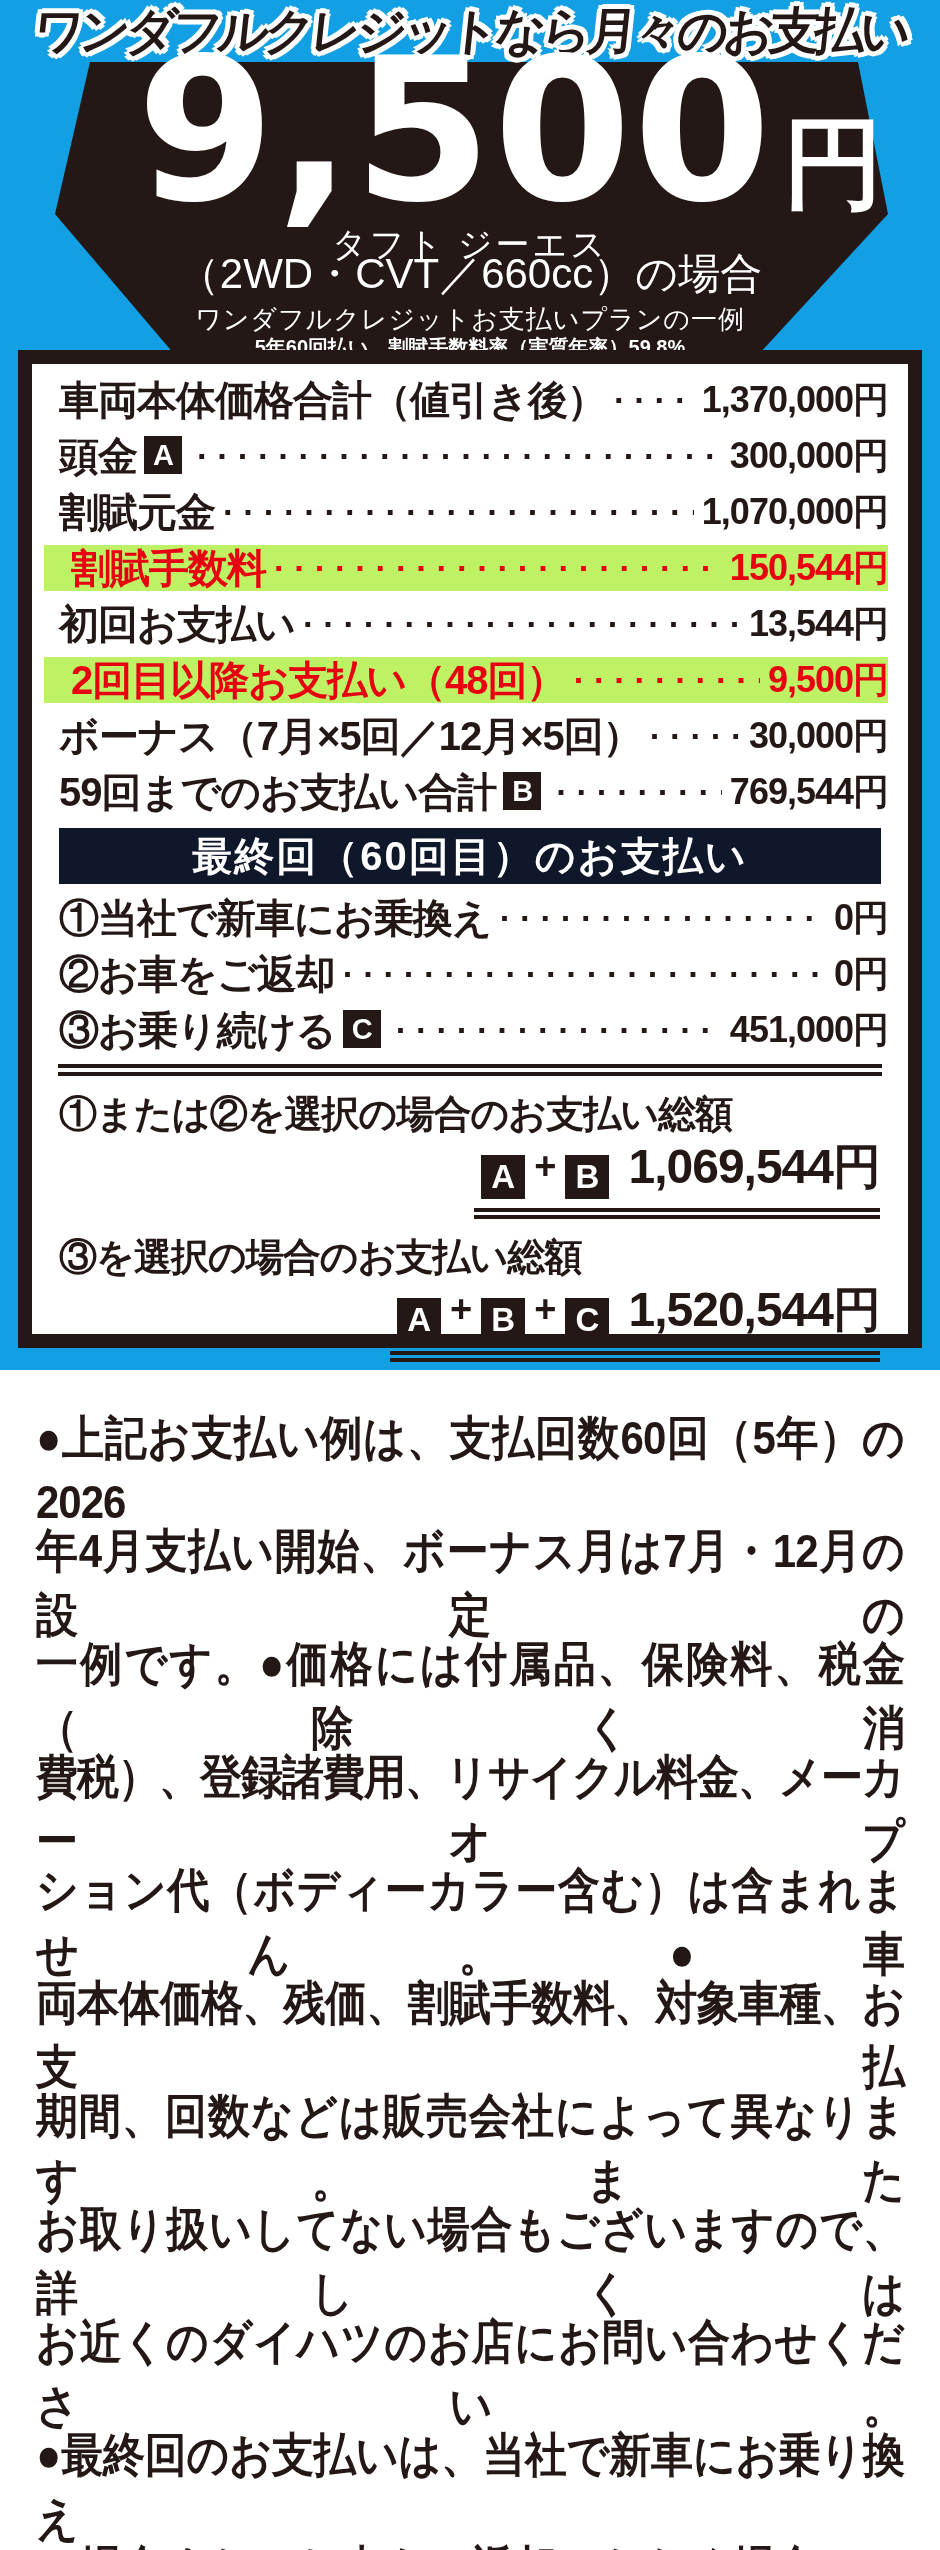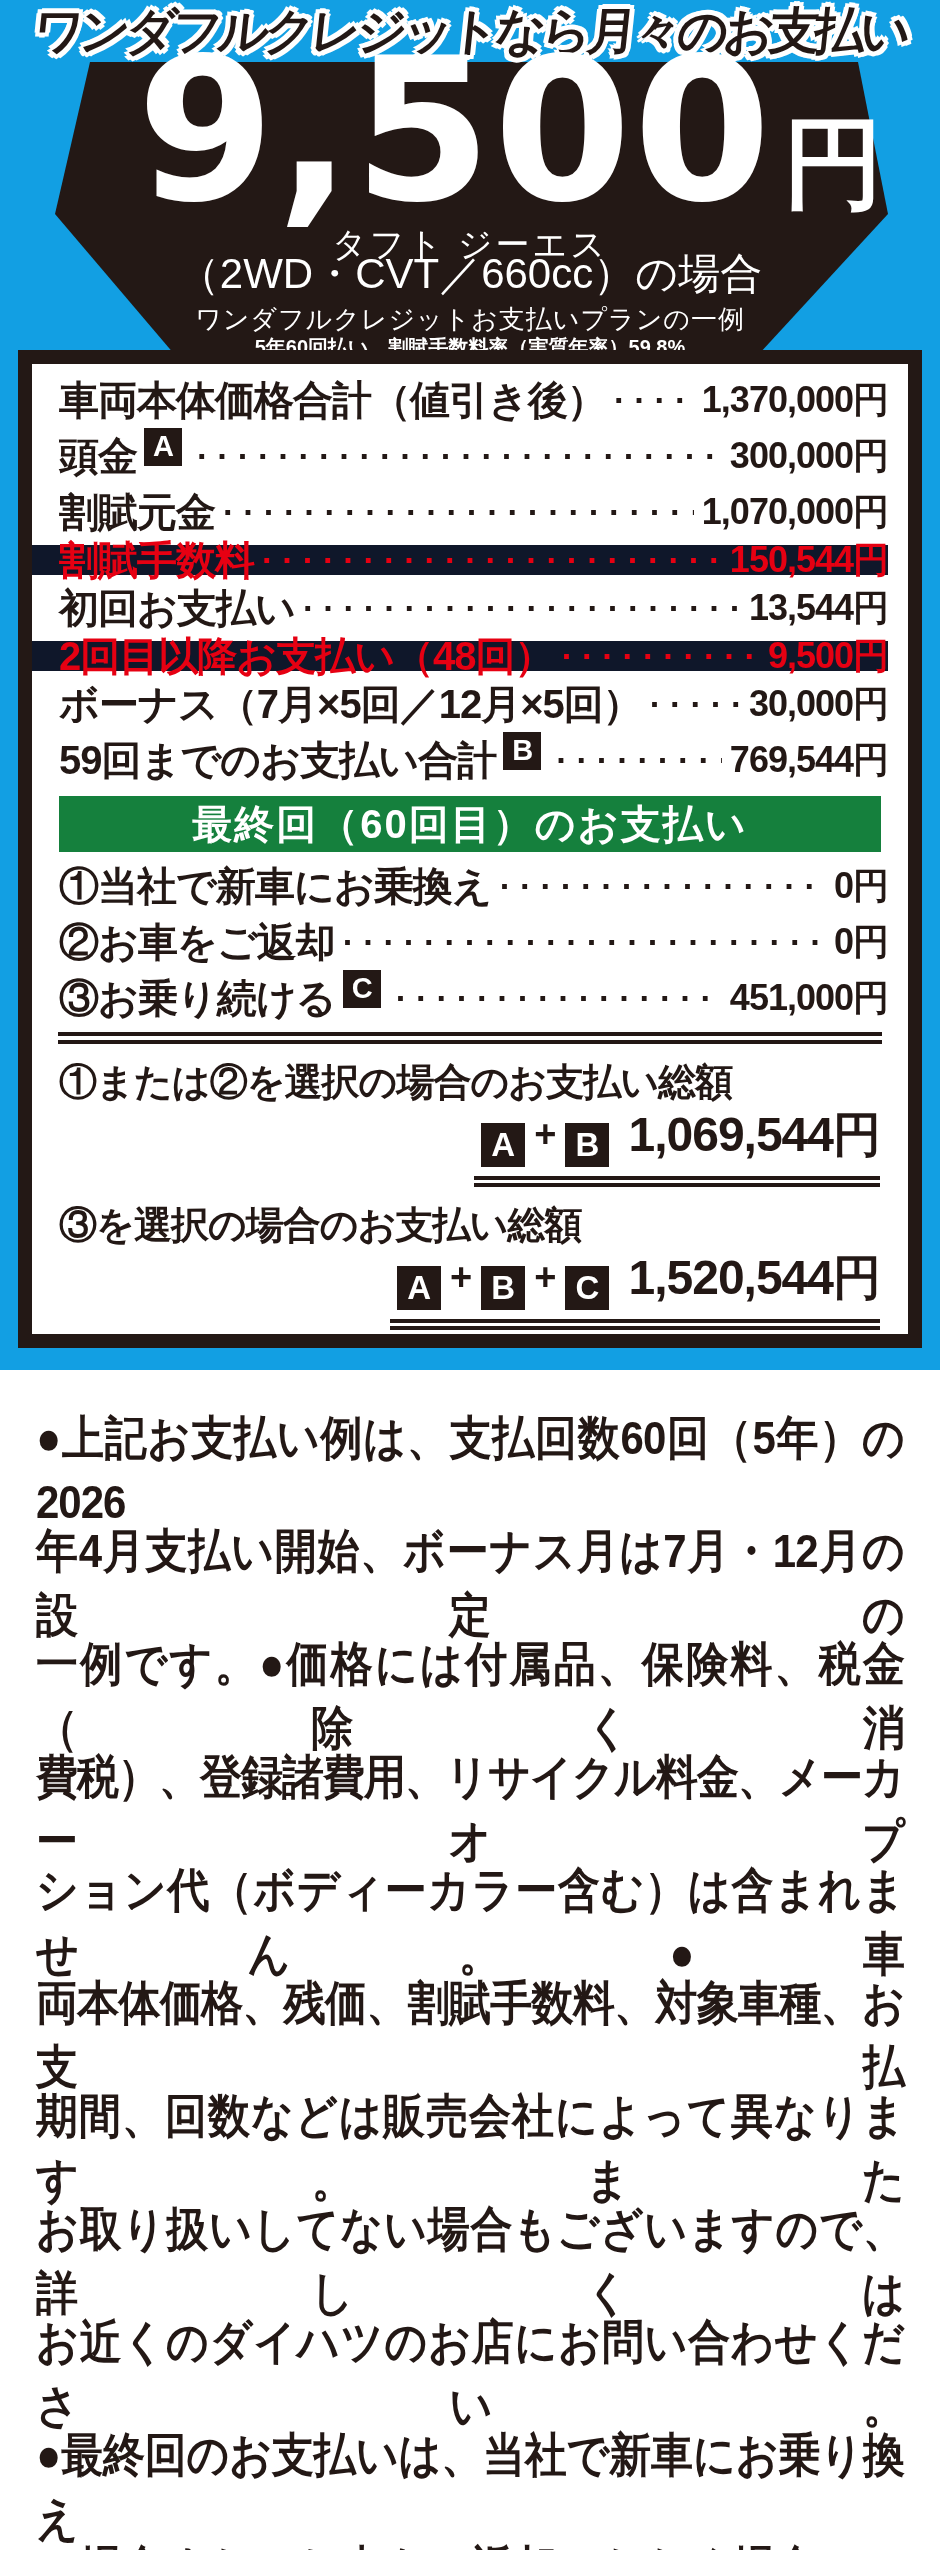--- a/index.html
+++ b/index.html
@@ -34,35 +34,35 @@
   .spec{top:246px;font-size:42px;letter-spacing:0}
   .plan{top:302px;font-size:26px;letter-spacing:1px}
   .terms{top:334px;font-size:20px;font-weight:700;letter-spacing:0}
   
   .price-box{
     position:absolute;left:18px;top:350px;width:904px;height:998px;box-sizing:border-box;
     background:#fff;border:14px solid #231815;
   }
   .rows{padding-top:8px}
   .row{display:flex;align-items:center;height:56px;padding:0 20px 0 27px;font-weight:900}
-  .row .label{font-size:40px;letter-spacing:-1px;white-space:nowrap;display:flex;align-items:flex-start}
+  .row .label{font-size:40px;letter-spacing:-1px;white-space:nowrap;display:flex;align-items:center}
   .row .value{font-size:36px;letter-spacing:-1px;white-space:nowrap}
-  .row.hl{background:#0f172a;color:#e60012;height:30px;margin:5px 20px 5px 0;padding-right:0}
+  .row.hl{background:#bef264;color:#e60012;height:46px;margin:5px 20px 5px 12px;padding-right:0}
   .dots{flex:1;overflow:hidden;white-space:nowrap;margin:0 8px;font-size:34px;line-height:40px}
   .dots::before{
     content:"·······································································";
     letter-spacing:9px;font-weight:900;
   }
   .badge{
     display:inline-flex;align-items:center;justify-content:center;flex:none;
     width:38px;height:38px;background:#231815;color:#fff;
     font-size:29px;font-weight:900;margin:0 7px;position:relative;top:-1px;
   }
   .section-header{
-    margin:8px 27px 6px;height:56px;background:#15803d;color:#fff;
+    margin:8px 27px 6px;height:56px;background:#0f172a;color:#fff;
     font-size:40px;font-weight:900;letter-spacing:2px;
     display:flex;align-items:center;justify-content:center;white-space:nowrap;
   }
   .separator{margin:6px 26px 0;border-top:12px double #231815}
   .total-label{font-size:38px;font-weight:900;letter-spacing:-1px;padding:16px 20px 0 27px;line-height:44px;white-space:nowrap}
   .total-line-wrap{text-align:right;padding-right:28px;margin-top:2px}
   .total-line{display:inline-block;border-bottom:11px double #231815;padding-bottom:4px;white-space:nowrap;line-height:56px}
   .total-line .badge{width:44px;height:44px;font-size:33px;vertical-align:-7px;top:0}
   .plus{font-size:38px;font-weight:900;margin:0 2px;vertical-align:2px}
   .amount{font-size:48px;font-weight:900;letter-spacing:-1px;margin-left:12px;vertical-align:-2px}

